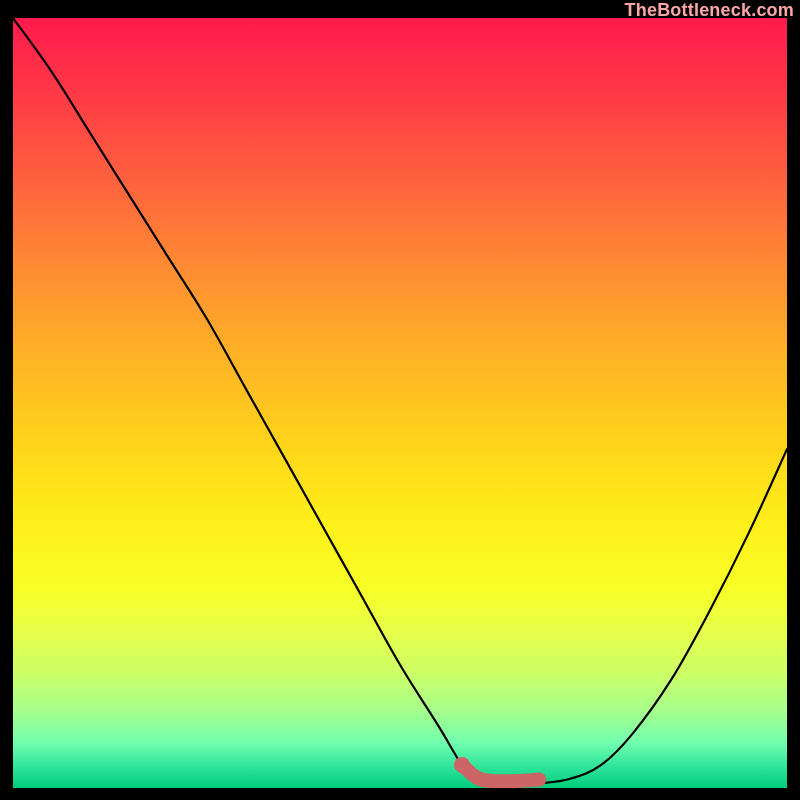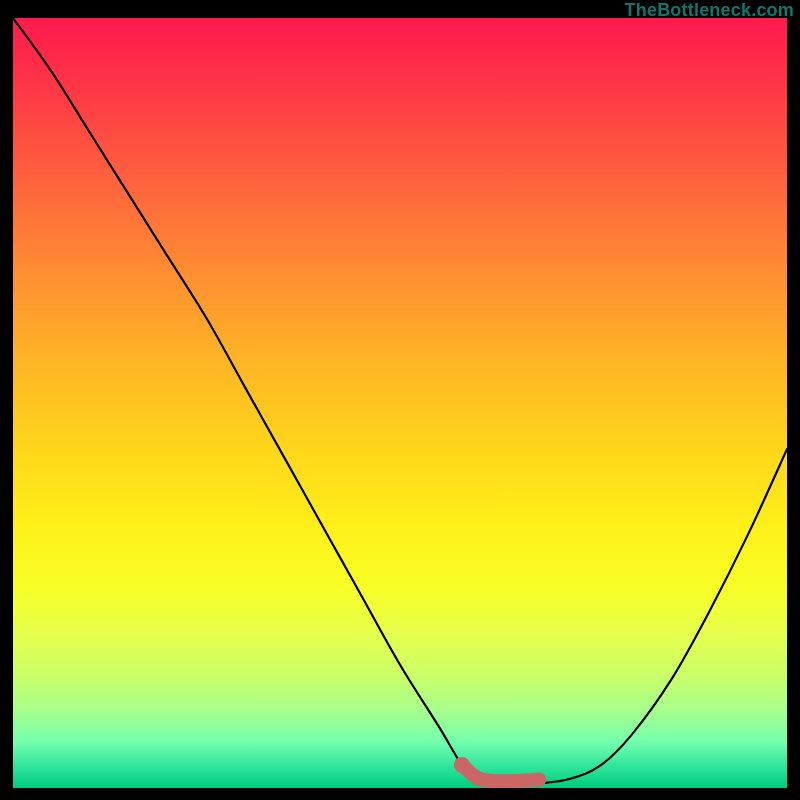--- a/index.html
+++ b/index.html
@@ -33,21 +33,21 @@
       #33e69e 97%,
       #00cc7a 100%
     );
   }
   .attribution {
     position: absolute;
     top: 0px;
     right: 6px;
     font-size: 18px;
     font-weight: 600;
-    color: #0f766e;
+    color: #fca5a5;
     letter-spacing: 0.2px;
   }
   svg.plot {
     position: absolute;
     left: 0;
     top: 0;
     width: 774px;
     height: 770px;
   }
 </style>

